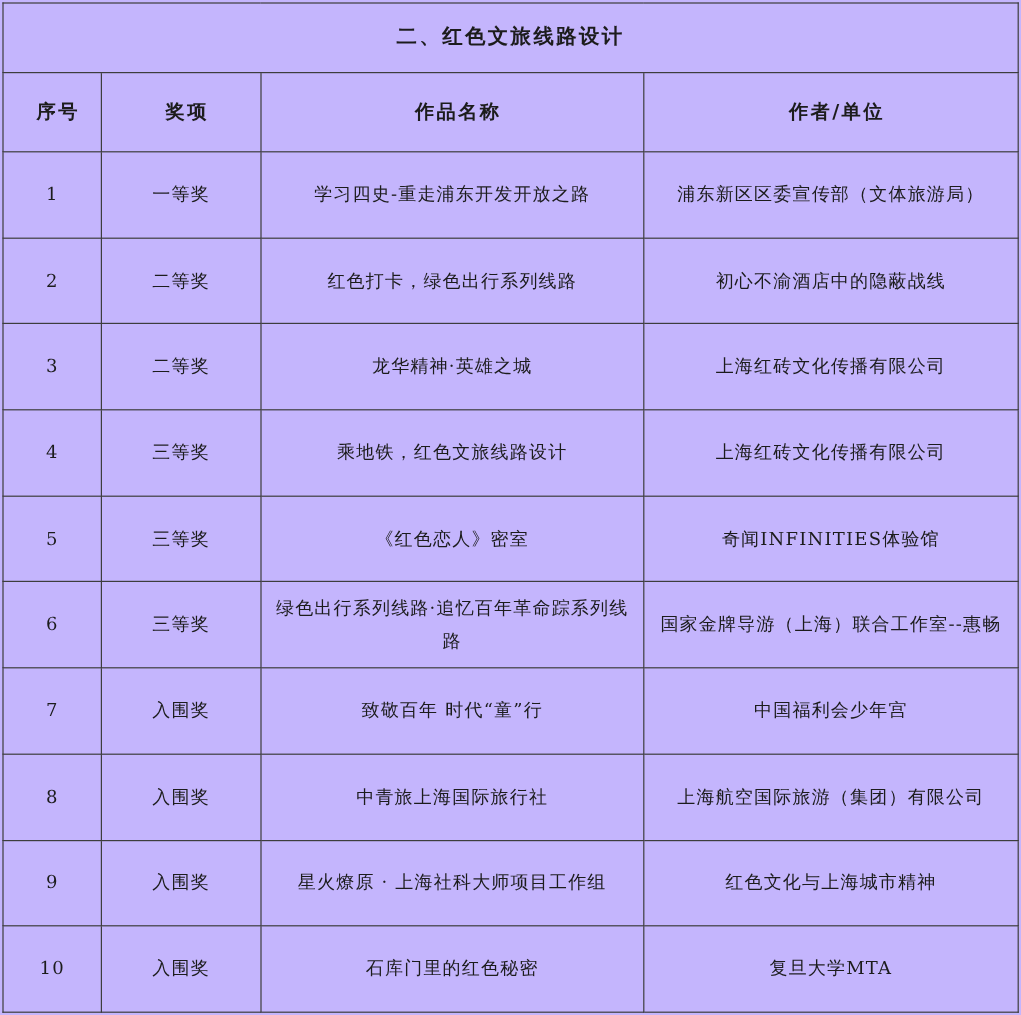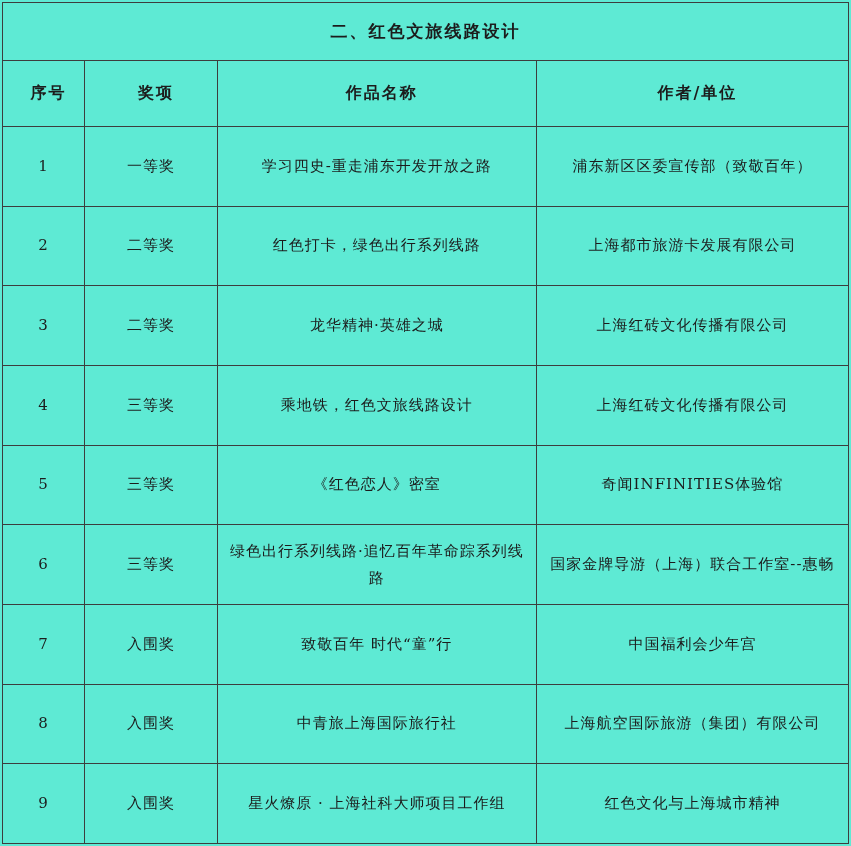--- a/index.html
+++ b/index.html
@@ -5,21 +5,21 @@
   html, body {
     margin: 0;
     padding: 0;
     background: #ffffff;
     font-family: "DejaVu Serif", "Liberation Serif", serif;
     color: #1c1c1c;
   }
   .page {
     width: 851px;
     height: 846px;
-    background: #5eead4;
+    background: #c4b5fd;
     box-sizing: border-box;
     padding: 2px;
   }
   table.award-table {
     width: 100%;
     height: 842px;
     border-collapse: collapse;
     table-layout: fixed;
   }
   table.award-table th,
@@ -75,27 +75,27 @@
         <th>奖项</th>
         <th>作品名称</th>
         <th>作者/单位</th>
       </tr>
     </thead>
     <tbody>
       <tr>
         <td>1</td>
         <td>一等奖</td>
         <td>学习四史-重走浦东开发开放之路</td>
-        <td>浦东新区区委宣传部（致敬百年）</td>
+        <td>浦东新区区委宣传部（文体旅游局）</td>
       </tr>
       <tr>
         <td>2</td>
         <td>二等奖</td>
         <td>红色打卡，绿色出行系列线路</td>
-        <td>上海都市旅游卡发展有限公司</td>
+        <td>初心不渝酒店中的隐蔽战线</td>
       </tr>
       <tr>
         <td>3</td>
         <td>二等奖</td>
         <td>龙华精神·英雄之城</td>
         <td>上海红砖文化传播有限公司</td>
       </tr>
       <tr>
         <td>4</td>
         <td>三等奖</td>
@@ -125,15 +125,21 @@
         <td>入围奖</td>
         <td>中青旅上海国际旅行社</td>
         <td>上海航空国际旅游（集团）有限公司</td>
       </tr>
       <tr>
         <td>9</td>
         <td>入围奖</td>
         <td>星火燎原 · 上海社科大师项目工作组</td>
         <td>红色文化与上海城市精神</td>
       </tr>
+      <tr>
+        <td>10</td>
+        <td>入围奖</td>
+        <td>石库门里的红色秘密</td>
+        <td>复旦大学MTA</td>
+      </tr>
     </tbody>
   </table>
 </div>
 
 </body></html>

